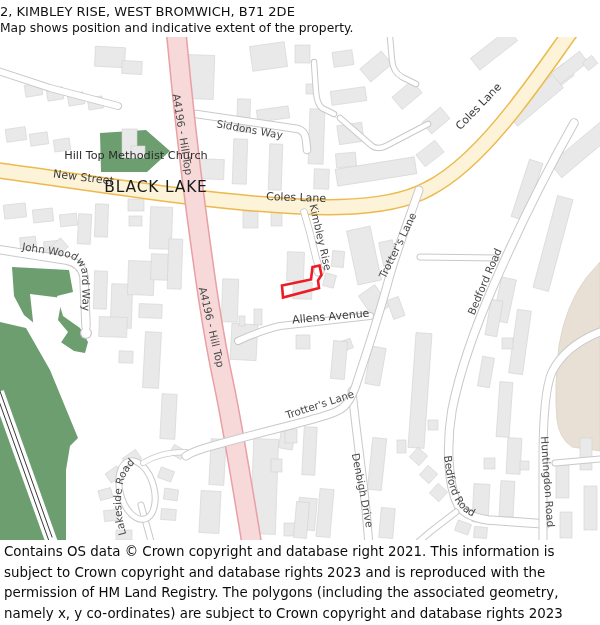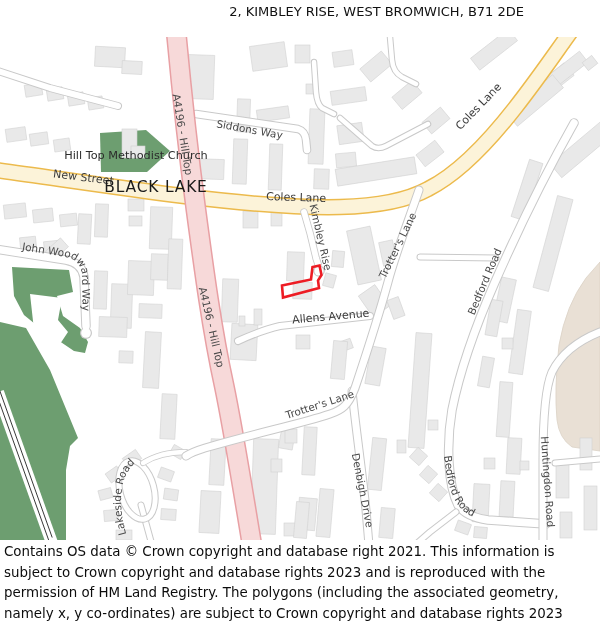--- a/index.html
+++ b/index.html
@@ -1,18 +1,18 @@
 <!DOCTYPE html>
 <html style="--c-park: #6d9e70; --c-road_primary_fill: #f7d9d9; --c-road_primary_casing: #e8a0a4; --c-road_secondary_fill: #fcf3d9; --c-road_secondary_casing: #ecba4c; --c-road_minor_fill: #ffffff; --c-road_minor_casing: #c9c9c9; --c-building_fill: #e9e9e9; --c-building_stroke: #d2d2d2; --c-landuse_beige: #e9e0d5; --c-property_outline: #ed1c24; --c-label: #4a4a4a;"><head>
 <meta charset="utf-8">
 <style>
   html,body{margin:0;padding:0;background:#fff;}
   body{width:600px;height:625px;position:relative;overflow:hidden;
        font-family:"DejaVu Sans","Liberation Sans",sans-serif;color:#111;}
-  .header{position:absolute;top:3px;left:0;width:524px;text-align:right;}
+  .header{position:absolute;top:3px;left:0;width:524px;text-align:left;}
   .header .title{font-size:13px;line-height:17px;color:#111;}
   .header .subtitle{font-size:12.3px;line-height:16px;color:#111;}
   .mapwrap{position:absolute;top:37px;left:0;width:600px;height:503px;background:#fff;}
   svg{display:block}
   .footer{position:absolute;top:542px;left:4px;width:593px;font-size:13.4px;
           line-height:20.5px;color:#0c0c0c;text-align:left;}
   
   .bld{fill:var(--c-building_fill,#e9e9e9);stroke:var(--c-building_stroke,#d2d2d2);
        stroke-width:.6;transform-box:fill-box;transform-origin:center;}
   .park{fill:var(--c-park,#6d9e70);}
@@ -30,20 +30,21 @@
   .lbl2{font-family:"DejaVu Sans","Liberation Sans",sans-serif;font-size:11px;fill:#3c3c3c;}
   .place{font-family:"DejaVu Sans","Liberation Sans",sans-serif;font-size:15.5px;
          fill:#1a1a1a;letter-spacing:.8px;}
   .poi{font-family:"DejaVu Sans","Liberation Sans",sans-serif;font-size:11.3px;fill:#2b2b2b;}
 </style>
 </head>
 <body>
 
 <div class="header">
   <div class="title">2, KIMBLEY RISE, WEST BROMWICH, B71 2DE</div>
+  <div class="subtitle">Map shows position and indicative extent of the property.</div>
 </div>
 
 <div class="mapwrap">
 <svg width="600" height="503" viewBox="0 37 600 503" xmlns="http://www.w3.org/2000/svg">
 
   <rect x="0" y="37" width="600" height="503" fill="#ffffff"></rect>
 
   <g>
     <path class="park" d="M100 133 L146 130 L170 151 L147 172 L101 172 Z"></path>
     <path class="park" d="M12 267 L69 270 L73 292 L57 296 L63 316 L80 328 L88 342 L85 353 L74 351 L40 328 L24 315 L14 296 Z"></path>

